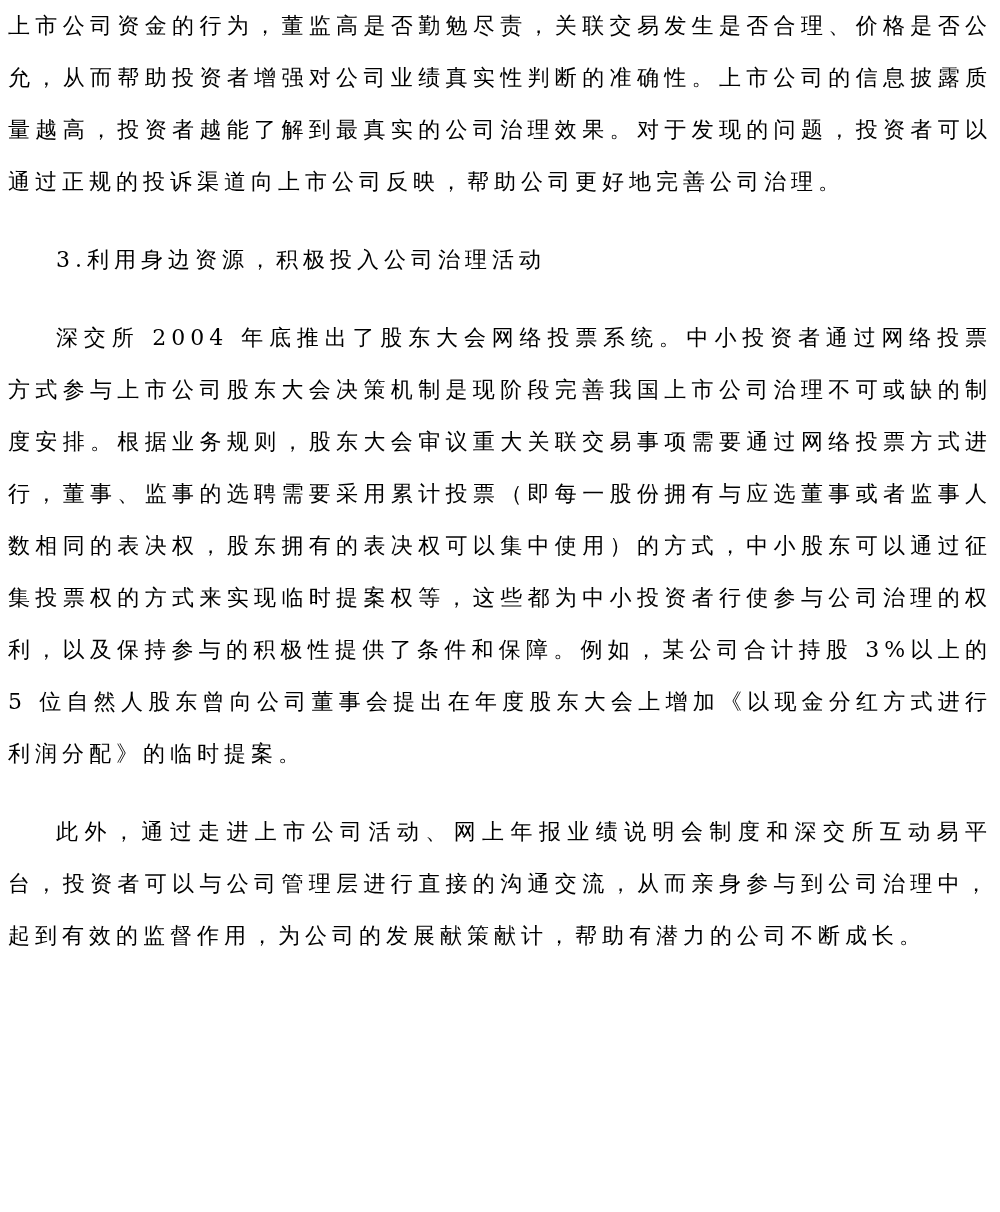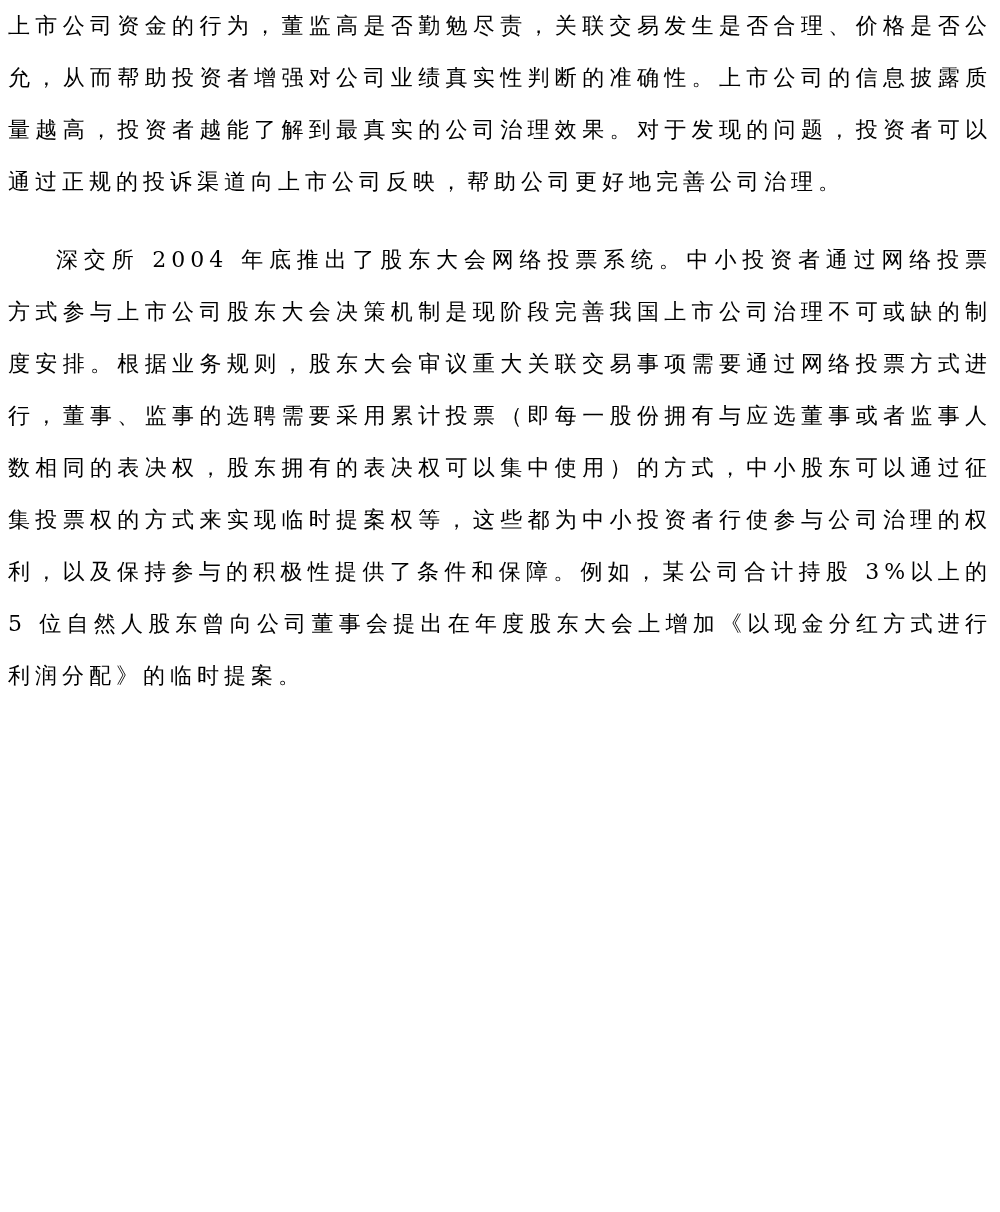--- a/index.html
+++ b/index.html
@@ -32,17 +32,19 @@
   .para:last-child {
     margin-bottom: 0;
   }
 </style>
 </head>
 <body>
 
 <div class="page">
   <p class="para">上市公司资金的行为，董监高是否勤勉尽责，关联交易发生是否合理、价格是否公允，从而帮助投资者增强对公司业绩真实性判断的准确性。上市公司的信息披露质量越高，投资者越能了解到最真实的公司治理效果。对于发现的问题，投资者可以通过正规的投诉渠道向上市公司反映，帮助公司更好地完善公司治理。</p>
 
+  <p class="para indent">3.利用身边资源，积极投入公司治理活动</p>
 
   <p class="para indent">深交所 2004 年底推出了股东大会网络投票系统。中小投资者通过网络投票方式参与上市公司股东大会决策机制是现阶段完善我国上市公司治理不可或缺的制度安排。根据业务规则，股东大会审议重大关联交易事项需要通过网络投票方式进行，董事、监事的选聘需要采用累计投票（即每一股份拥有与应选董事或者监事人数相同的表决权，股东拥有的表决权可以集中使用）的方式，中小股东可以通过征集投票权的方式来实现临时提案权等，这些都为中小投资者行使参与公司治理的权利，以及保持参与的积极性提供了条件和保障。例如，某公司合计持股 3%以上的 5 位自然人股东曾向公司董事会提出在年度股东大会上增加《以现金分红方式进行利润分配》的临时提案。</p>
 
+  <p class="para indent">此外，通过走进上市公司活动、网上年报业绩说明会制度和深交所互动易平台，投资者可以与公司管理层进行直接的沟通交流，从而亲身参与到公司治理中，起到有效的监督作用，为公司的发展献策献计，帮助有潜力的公司不断成长。</p>
 
 </div>
 
 </body></html>

